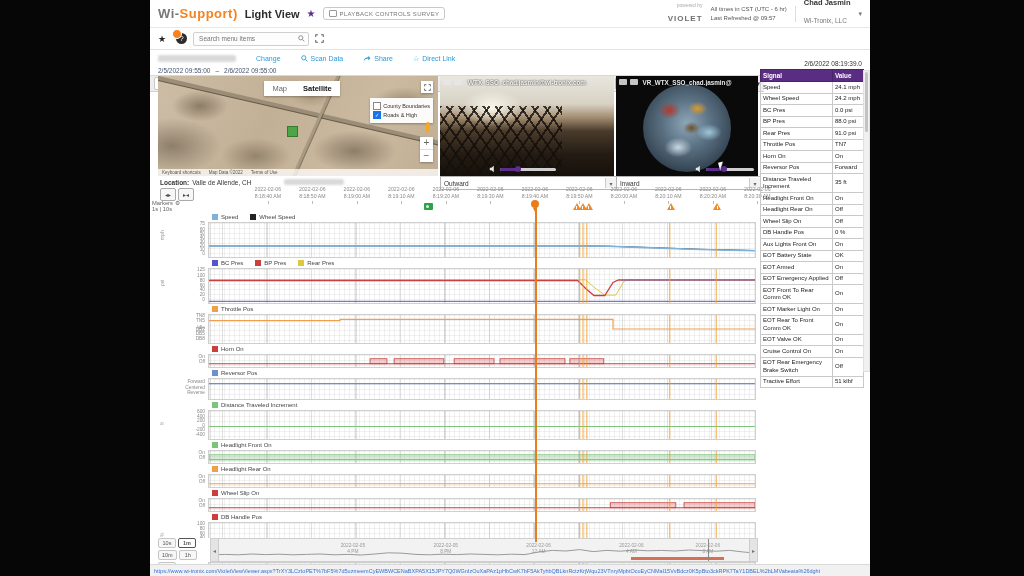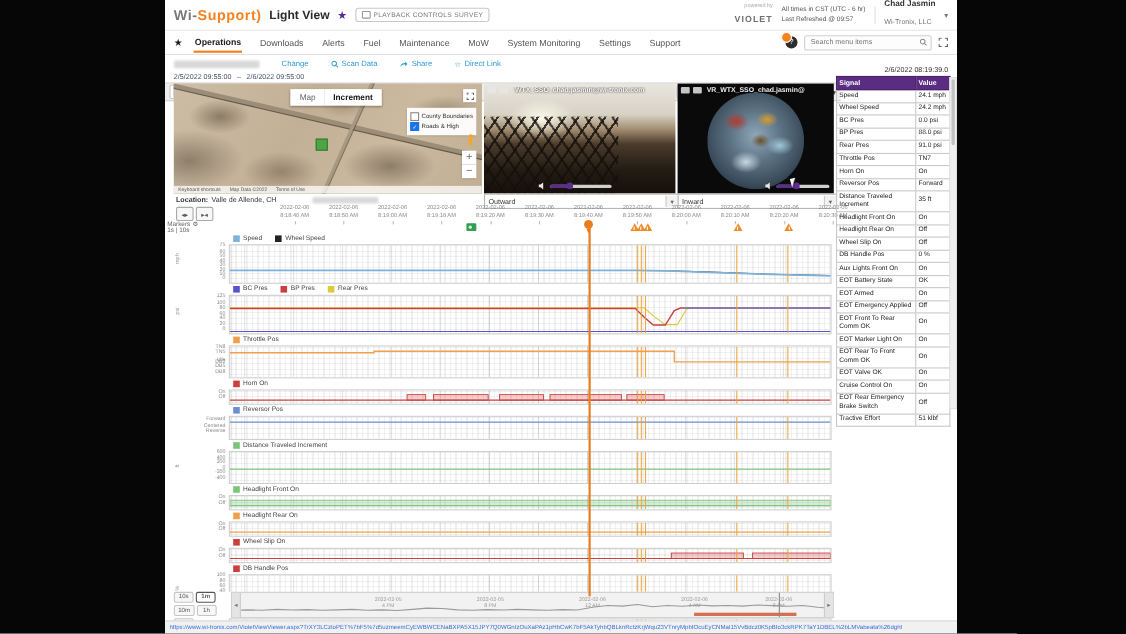--- a/index.html
+++ b/index.html
@@ -192,31 +192,20 @@
           <div>Last Refreshed @ 09:57</div>
         </div>
       <div class="vdiv"></div>
       <div class="user"><span class="u1">Chad Jasmin</span><span class="u2">Wi-Tronix, LLC</span></div>
       <span class="caret">▾</span>
     </div>
   </div>
 
   <div class="mainnav">
     <span class="nav-star">★</span>
-    <div id="nav-tabs">
-        <div class="tab active">Operations</div>
-        <div class="tab">Downloads</div>
-        <div class="tab">Alerts</div>
-        <div class="tab">Fuel</div>
-        <div class="tab">Maintenance</div>
-        <div class="tab">MoW</div>
-        <div class="tab">System Monitoring</div>
-        <div class="tab">Settings</div>
-        <div class="tab">Support</div>
-      </div>
     <div class="nav-right">
       <span class="help-circ">
           <span>?</span>
           <span class="badge"></span>
         </span>
       <span class="searchbox">
         <input placeholder="Search menu items" style="">
         <svg width="7" height="7" viewBox="0 0 10 10">
             <circle cx="4" cy="4" r="3" fill="none" stroke="#888" stroke-width="1.3"></circle>
             <line x1="6.5" y1="6.5" x2="9" y2="9" stroke="#888" stroke-width="1.3"></line>
@@ -326,21 +315,21 @@
 
   <div class="media-row">
 
     <div class="panel map-panel">
       <div class="map-tex"></div>
       <div class="road1"></div>
       <div class="road2"></div>
       <div class="map-marker"></div>
       <div class="map-btns">
         <span class="map-btn">Map</span>
-        <span class="map-btn sel">Increment</span>
+        <span class="map-btn sel">Satellite</span>
       </div>
       <span class="map-fs">
           <svg width="7" height="7" viewBox="0 0 12 12">
             <path d="M1 4V1h3M8 1h3v3M11 8v3H8M4 11H1V8" fill="none" stroke="#666" stroke-width="1.6"></path>
           </svg>
         </span>
       <div class="map-overlay" id="map-overlay">
           <div class="ovl-row">
             <span class="cbx"></span>
             <span>County Boundaries</span>

